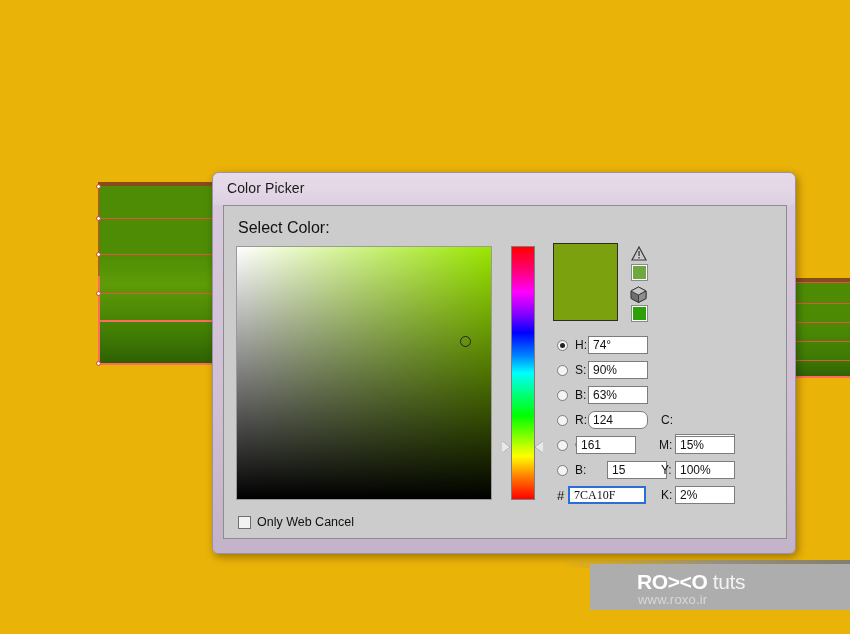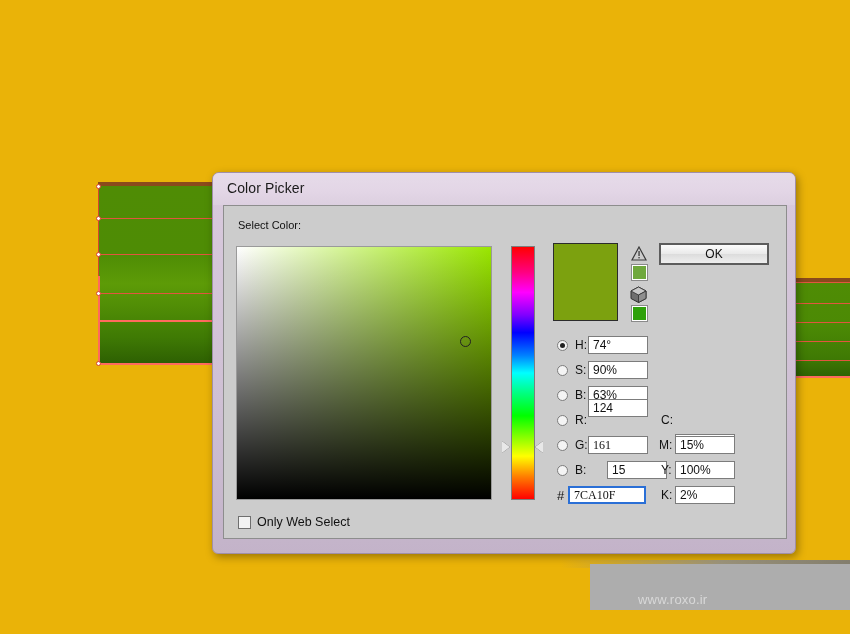--- a/index.html
+++ b/index.html
@@ -93,21 +93,21 @@
     left: 10px; top: 32px;
     width: 564px; height: 334px;
     background: #cccccc;
     border: 1px solid #8d8d8d;
     box-sizing: border-box;
   }
 
   #select-label {
     position: absolute;
     left: 26px; top: 47px;
-    font-size: 11px;
+    font-size: 16px;
     color: #111111;
   }
 
   
   #sb-square {
     position: absolute;
     left: 236px; top: 246px;
     width: 256px; height: 254px;
     background:
       linear-gradient(180deg, rgba(0,0,0,0) 0%, rgba(0,0,0,1) 100%),
@@ -358,41 +358,40 @@
   </svg>
   <div id="warn-chip" style="background: rgb(111, 168, 61);"></div>
 
   <svg id="cube-icon" viewBox="0 0 17 17">
     <polygon points="8.5,1 16,5 16,12.5 8.5,16.5 1,12.5 1,5" fill="#6e6e6e" stroke="#2e2e2e" stroke-width="1"></polygon>
     <polygon points="8.5,1 16,5 8.5,9 1,5" fill="#c9c9c9" stroke="#2e2e2e" stroke-width="0.8"></polygon>
     <polygon points="8.5,9 16,5 16,12.5 8.5,16.5" fill="#8e8e8e" stroke="#2e2e2e" stroke-width="0.8"></polygon>
   </svg>
   <div id="web-chip" style="background: rgb(46, 161, 10);"></div>
 
-  <div class="btn" id="btn-ok">OK</div>
 
   <div class="radio on" style="left:557px; top:340px;"></div>
   <div class="flabel" style="left:575px; top:338px;">H:</div>
   <input class="finput" style="left: 588px; top: 336px;" value="74°">
 
   <div class="radio" style="left:557px; top:365px;"></div>
   <div class="flabel" style="left:575px; top:363px;">S:</div>
   <input class="finput" style="left: 588px; top: 361px;" value="90%">
 
   <div class="radio" style="left:557px; top:390px;"></div>
   <div class="flabel" style="left:575px; top:388px;">B:</div>
   <input class="finput" style="left: 588px; top: 386px;" value="63%">
 
   <div class="radio" style="left:557px; top:415px;"></div>
   <div class="flabel" style="left:575px; top:413px;">R:</div>
-  <input class="finput" style="left: 588px; top: 399px;" value="124">
+  <input class="finput" style="left: 588px; top: 411px; border-radius: 7px;" value="124">
 
   <div class="radio" style="left:557px; top:440px;"></div>
   <div class="flabel" style="left:575px; top:438px;">G:</div>
-  <input class="finput" style="left: 588px; top: 436px; font-family: Liberation Serif, serif;" value="161">
+  <input class="finput" style="left: 576px; top: 436px;" value="161">
 
   <div class="radio" style="left:557px; top:465px;"></div>
   <div class="flabel" style="left:575px; top:463px;">B:</div>
   <input class="finput" style="left: 588px; top: 461px; margin-left: 19px;" value="15">
 
   <div class="flabel" style="left:557px; top:488px; font-size:13px;">#</div>
   <input class="finput focused" style="left: 568px; top: 486px; width: 78px; font-family: Liberation Serif, serif;" value="7CA10F">
 
   <div class="flabel" style="left:661px; top:413px;">C:</div>
   <input class="finput" style="left: 675px; top: 434px; padding-left: 20px;" value="65%">
@@ -400,20 +399,24 @@
   <div class="flabel" style="left:659px; top:438px;">M:</div>
   <input class="finput" style="left: 675px; top: 436px;" value="15%">
 
   <div class="flabel" style="left:661px; top:463px;">Y:</div>
   <input class="finput" style="left: 675px; top: 461px;" value="100%">
 
   <div class="flabel" style="left:661px; top:488px;">K:</div>
   <input class="finput" style="left: 675px; top: 486px;" value="2%">
 
   <div id="webcolors-box"></div>
-  <div id="webcolors-label">Only Web Select</div>
+  <div id="webcolors-label">Only Web Cancel</div>
 
   <div id="wm-fade"></div>
   <div id="watermark">
+    <div id="wm-brand">
+      <b>RO&gt;&lt;O</b>
+      <span>tuts</span>
+    </div>
     <div id="wm-url">www.roxo.ir</div>
   </div>
 
 </div>
 
 </body></html>

